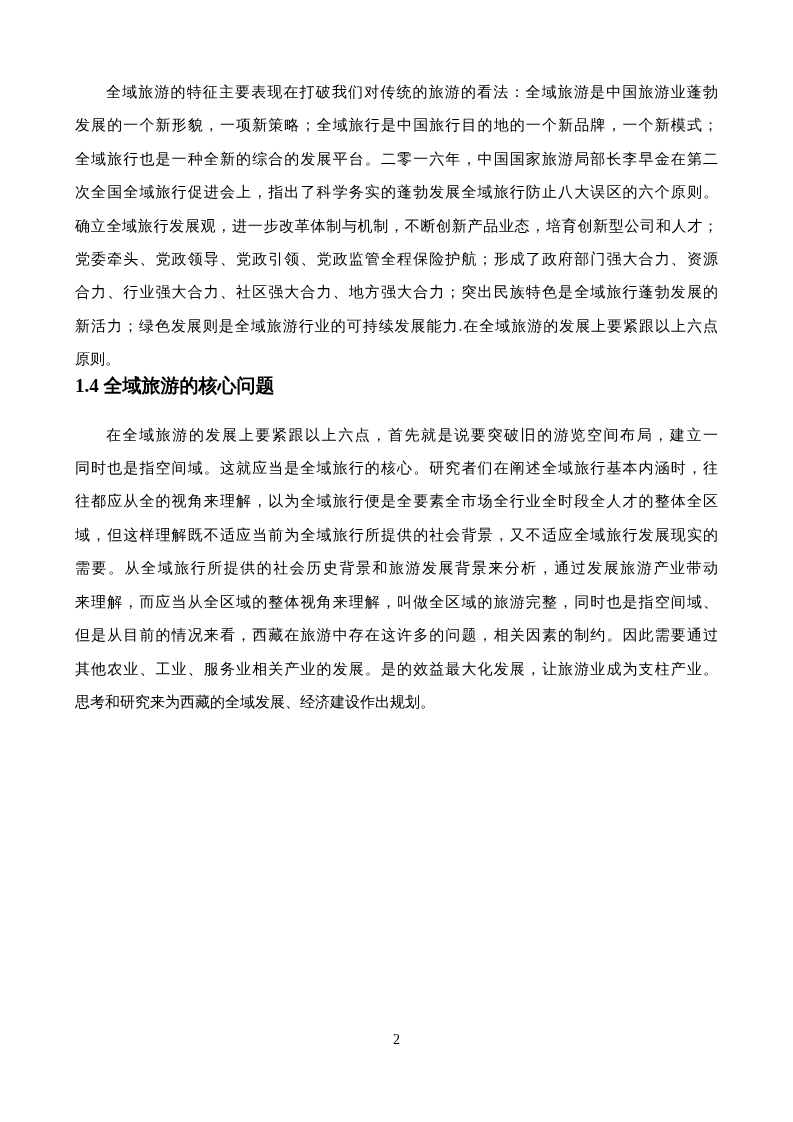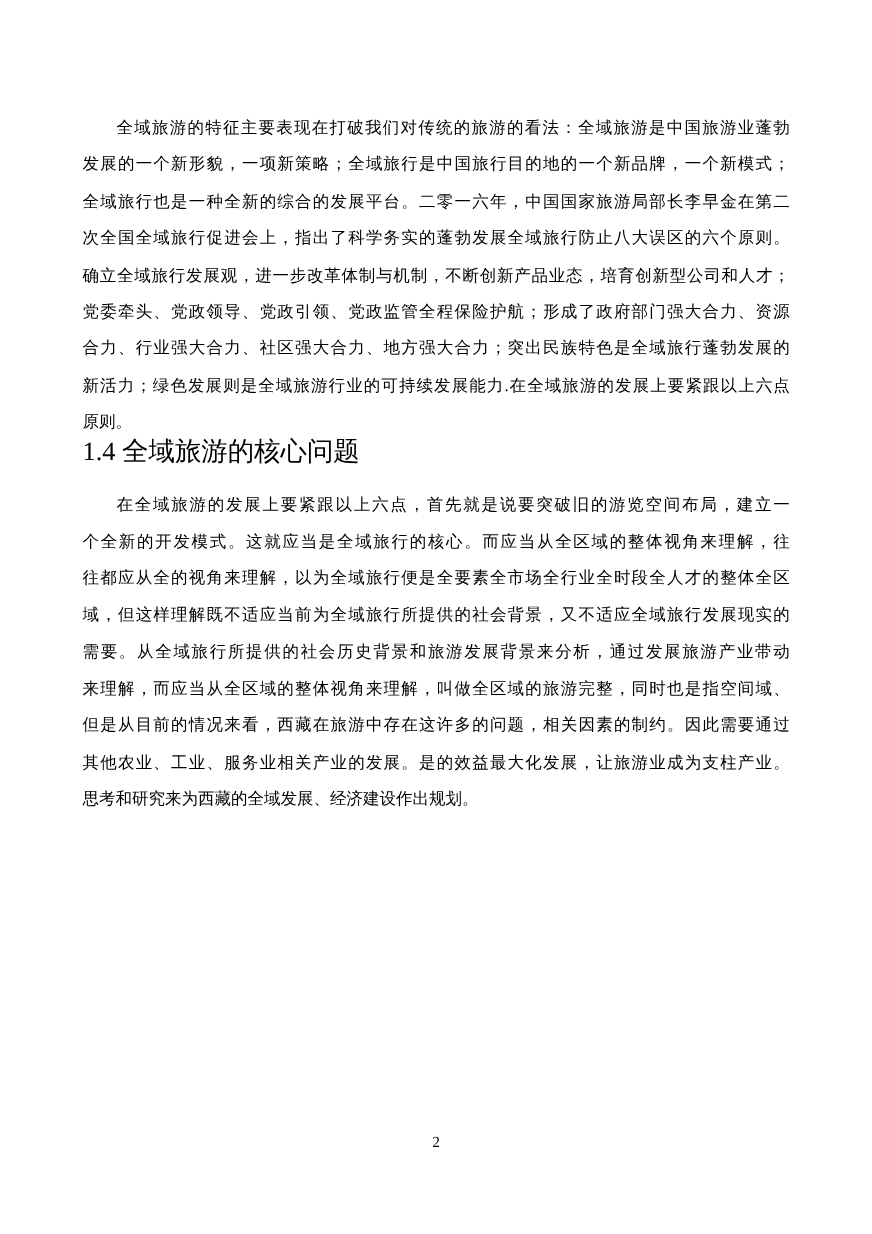--- a/index.html
+++ b/index.html
@@ -18,37 +18,36 @@
   .page {
     position: absolute;
     inset: 0;
     background: #ffffff;
   }
   .content {
     position: absolute;
     left: 75px;
     right: 75px;
     top: 76px;
-    margin-top: 25px;
   }
   .para { margin: 0; }
   .para .line {
     font-size: 15px;
     line-height: 33.4px;
     white-space: nowrap;
     text-align: justify;
     text-align-last: justify;
     text-justify: inter-character;
     overflow: hidden;
   }
   .para .line.first { text-indent: 31px; }
   .para .line.last  { text-align-last: left; }
   .heading {
-    font-size: 24px;
-    font-weight: normal;
+    font-size: 19px;
+    font-weight: bold;
     line-height: 30px;
     margin: -6px 0 18px 0;
   }
   .footer {
     position: absolute;
     left: 0;
     right: 0;
     top: 1030px;
     text-align: center;
     font-size: 14px;
@@ -67,21 +66,21 @@
         <div class="line">次全国全域旅行促进会上，指出了科学务实的蓬勃发展全域旅行防止八大误区的六个原则。</div>
         <div class="line">确立全域旅行发展观，进一步改革体制与机制，不断创新产品业态，培育创新型公司和人才；</div>
         <div class="line">党委牵头、党政领导、党政引领、党政监管全程保险护航；形成了政府部门强大合力、资源</div>
         <div class="line">合力、行业强大合力、社区强大合力、地方强大合力；突出民族特色是全域旅行蓬勃发展的</div>
         <div class="line">新活力；绿色发展则是全域旅游行业的可持续发展能力.在全域旅游的发展上要紧跟以上六点</div>
         <div class="line last">原则。</div>
       </div>
       <div class="heading">1.4 全域旅游的核心问题</div>
       <div class="para">
         <div class="line first">在全域旅游的发展上要紧跟以上六点，首先就是说要突破旧的游览空间布局，建立一</div>
-        <div class="line">个全新的开发模式。这就应当是全域旅行的核心。而应当从全区域的整体视角来理解，往</div>
+        <div class="line">同时也是指空间域。这就应当是全域旅行的核心。研究者们在阐述全域旅行基本内涵时，往</div>
         <div class="line">往都应从全的视角来理解，以为全域旅行便是全要素全市场全行业全时段全人才的整体全区</div>
         <div class="line">域，但这样理解既不适应当前为全域旅行所提供的社会背景，又不适应全域旅行发展现实的</div>
         <div class="line">需要。从全域旅行所提供的社会历史背景和旅游发展背景来分析，通过发展旅游产业带动</div>
         <div class="line">来理解，而应当从全区域的整体视角来理解，叫做全区域的旅游完整，同时也是指空间域、</div>
       </div>
       <div class="para">
         <div class="line">但是从目前的情况来看，西藏在旅游中存在这许多的问题，相关因素的制约。因此需要通过</div>
         <div class="line">其他农业、工业、服务业相关产业的发展。是的效益最大化发展，让旅游业成为支柱产业。</div>
         <div class="line last">思考和研究来为西藏的全域发展、经济建设作出规划。</div>
       </div>

